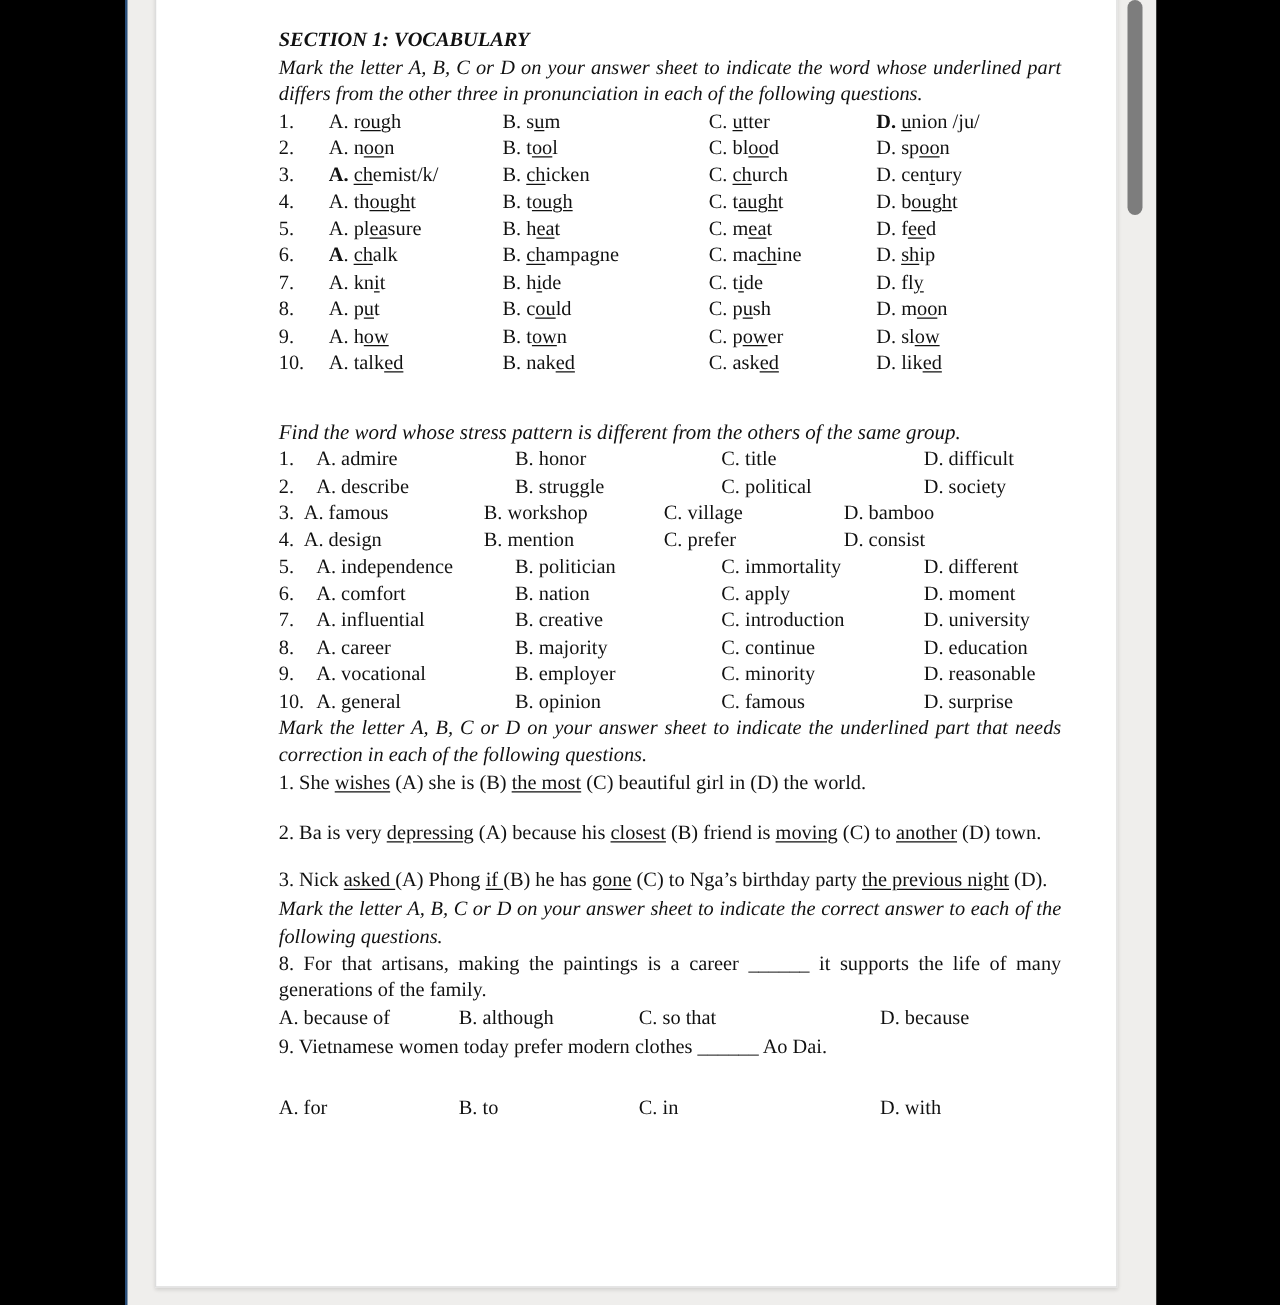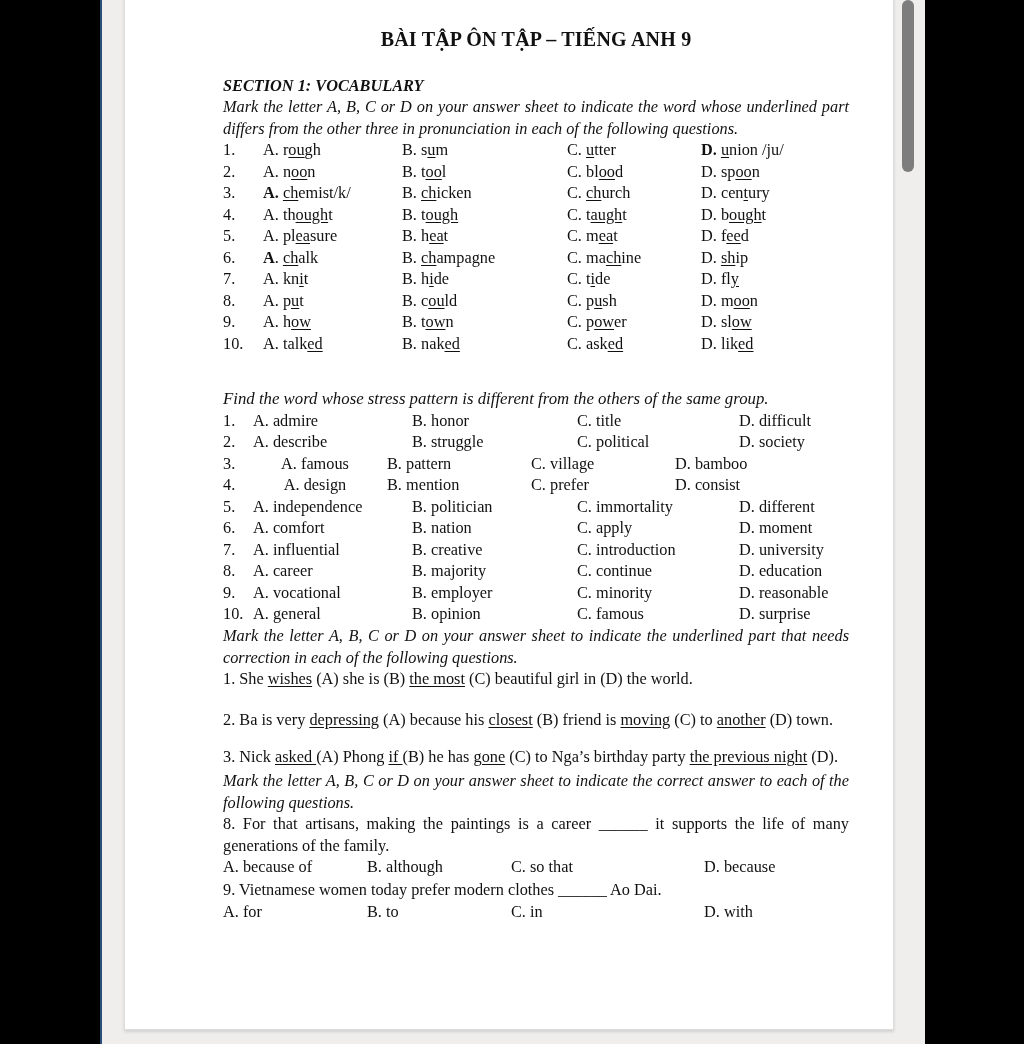--- a/index.html
+++ b/index.html
@@ -9,34 +9,33 @@
   .scrollbar { position:absolute; left:902px; top:0; width:12px; height:172px; background:#7d7d7d; border-radius:6px; }
   .content { position:absolute; left:98px; top:30px; width:626px; font-size:16.3px; line-height:21.6px; }
   .title { text-align:center; font-weight:bold; font-size:20px; margin:8px 0 24px 0; letter-spacing:0.2px; }
   .bi { font-weight:normal; font-style:italic; }
   .it { font-style:italic; }
   .just { text-align:justify; }
   .row { display:flex; height:21.5px; white-space:nowrap; }
   .c-num { width:40px; }
   .s1 .c-a { width:139px; } .s1 .c-b { width:149px; } .s1 .c-c { width:134px;margin-left:16px; }
   .s2 .c-num { width:30px; } .s2 .c-a { width:159px; } .s2 .c-b { width:165px; } .s2 .c-c { width:162px; }
-  .s3 .c-a { width:144px;text-align:center; } .s3 .c-b { width:144px; } .s3 .c-c { width:144px; }
+  .s3 .c-a { width:144px; } .s3 .c-b { width:144px; } .s3 .c-c { width:144px; }
   .s4 .c-a { width:144px; } .s4 .c-b { width:144px; } .s4 .c-c { width:193px; }
   u { text-decoration:underline; text-underline-offset:2px; }
   b { font-weight:bold; }
   .gap { height:14px; }
   p { margin:0; }
 </style>
 </head>
 <body>
 
 <div class="viewer">
   <div class="page">
     <div class="content">
-      <div class="title">BÀI TẬP ÔN TẬP – TIẾNG ANH 9</div>
       <p class="it" style="font-weight:bold;">SECTION 1: VOCABULARY</p>
       <p class="bi just">Mark the letter A, B, C or D on your answer sheet to indicate the word whose underlined part differs from the other three in pronunciation in each of the following questions.</p>
       <div id="pron-list" class="s1">
           <div class="row">
             <span class="c-num">1.</span>
             <span class="c-a"><span>A. </span><span>r</span><u>ou</u><span>gh</span></span>
             <span class="c-b"><span>B. </span><span>s</span><u>u</u><span>m</span></span>
             <span class="c-c"><span>C. </span><span></span><u>u</u><span>tter</span></span>
             <span class="c-d"><b>D.</b><span> </span><u>u</u><span>nion /ju/</span></span>
           </div>
@@ -117,21 +116,21 @@
           <div class="row s2">
             <span class="c-num">2.</span>
             <span class="c-a">A. describe</span>
             <span class="c-b">B. struggle</span>
             <span class="c-c">C. political</span>
             <span class="c-d">D. society</span>
           </div>
           <div class="row s3">
             <span class="c-num" style="width: 20px;">3.</span>
             <span class="c-a">A. famous</span>
-            <span class="c-b">B. pattern</span>
+            <span class="c-b">B. workshop</span>
             <span class="c-c">C. village</span>
             <span class="c-d">D. bamboo</span>
           </div>
           <div class="row s3">
             <span class="c-num" style="width: 20px;">4.</span>
             <span class="c-a">A. design</span>
             <span class="c-b">B. mention</span>
             <span class="c-c">C. prefer</span>
             <span class="c-d">D. consist</span>
           </div>
@@ -185,21 +184,21 @@
       <p class="bi just" style="margin-top:2px;">Mark the letter A, B, C or D on your answer sheet to indicate the correct answer to each of the following questions.</p>
       <div id="mc-list">
           <p class="just">8. For that artisans, making the paintings is a career ______ it supports the life of many generations of the family.</p>
           <div class="row s4" style="height: 23px;">
             <span class="c-a">A. because of</span>
             <span class="c-b">B. although</span>
             <span class="c-c">C. so that</span>
             <span class="c-d">D. because</span>
           </div>
           <p class="just">9. Vietnamese women today prefer modern clothes ______ Ao Dai.</p>
-          <div class="row s4" style="height: 23px;">
+          <div class="row s4" style="height: 23px; margin-top: 28px;">
             <span class="c-a">A. for</span>
             <span class="c-b">B. to</span>
             <span class="c-c">C. in</span>
             <span class="c-d">D. with</span>
           </div>
         </div>
     </div>
   </div>
 </div>
 <div class="scrollbar"></div>

